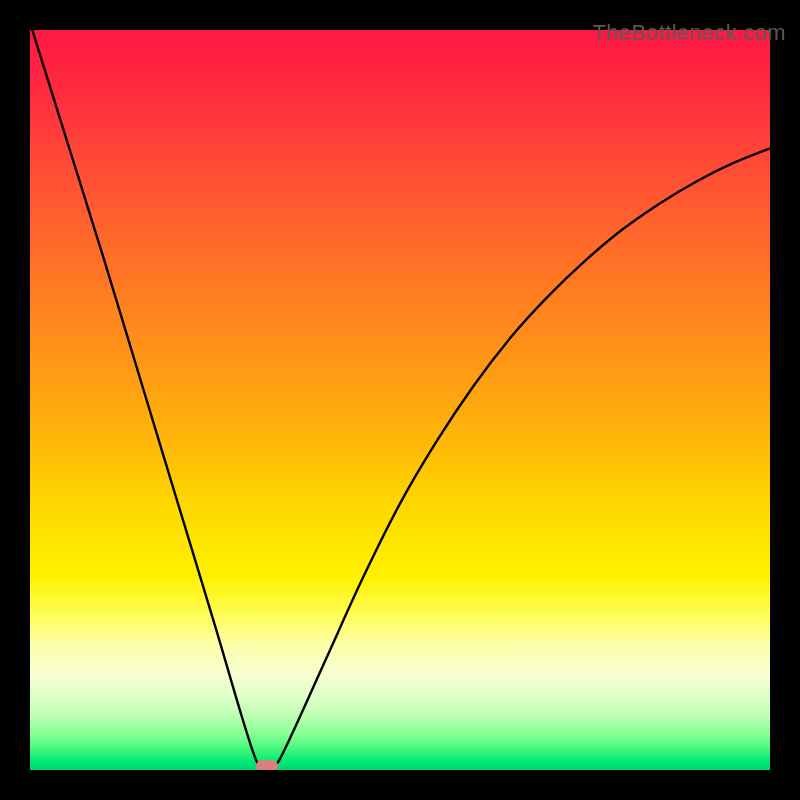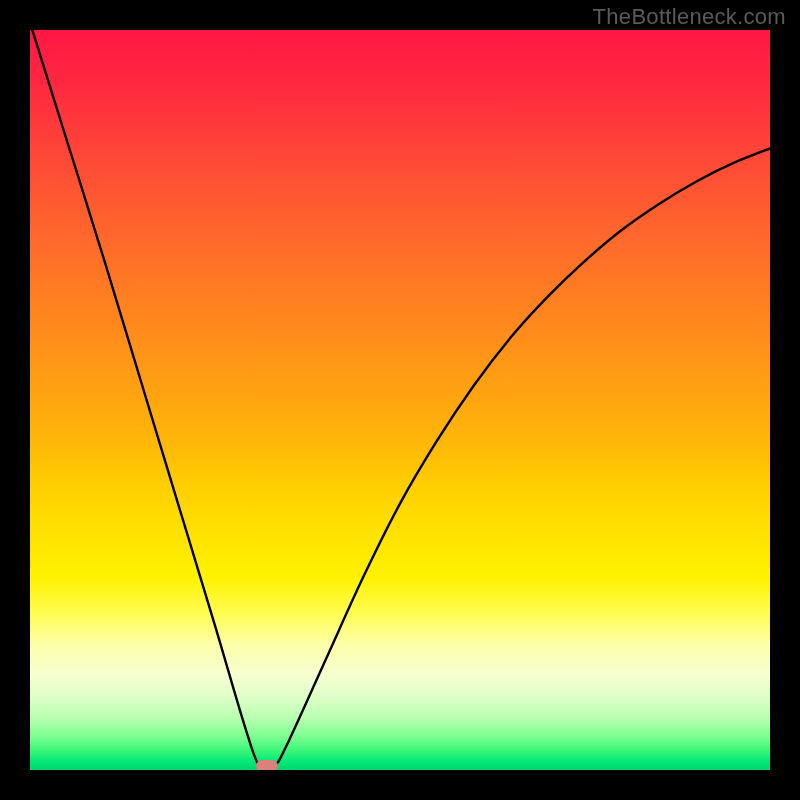--- a/index.html
+++ b/index.html
@@ -6,21 +6,21 @@
   body {
     width: 800px;
     height: 800px;
     background: #000;
     position: relative;
     font-family: Arial, Helvetica, sans-serif;
     overflow: hidden;
   }
   .watermark {
     position: absolute;
-    top: 4px;
+    top: 20px;
     right: 14px;
     color: #5a5a5a;
     font-size: 22px;
     font-weight: 500;
     letter-spacing: 0.3px;
     z-index: 5;
   }
   .plot-area {
     position: absolute;
     left: 30px;

